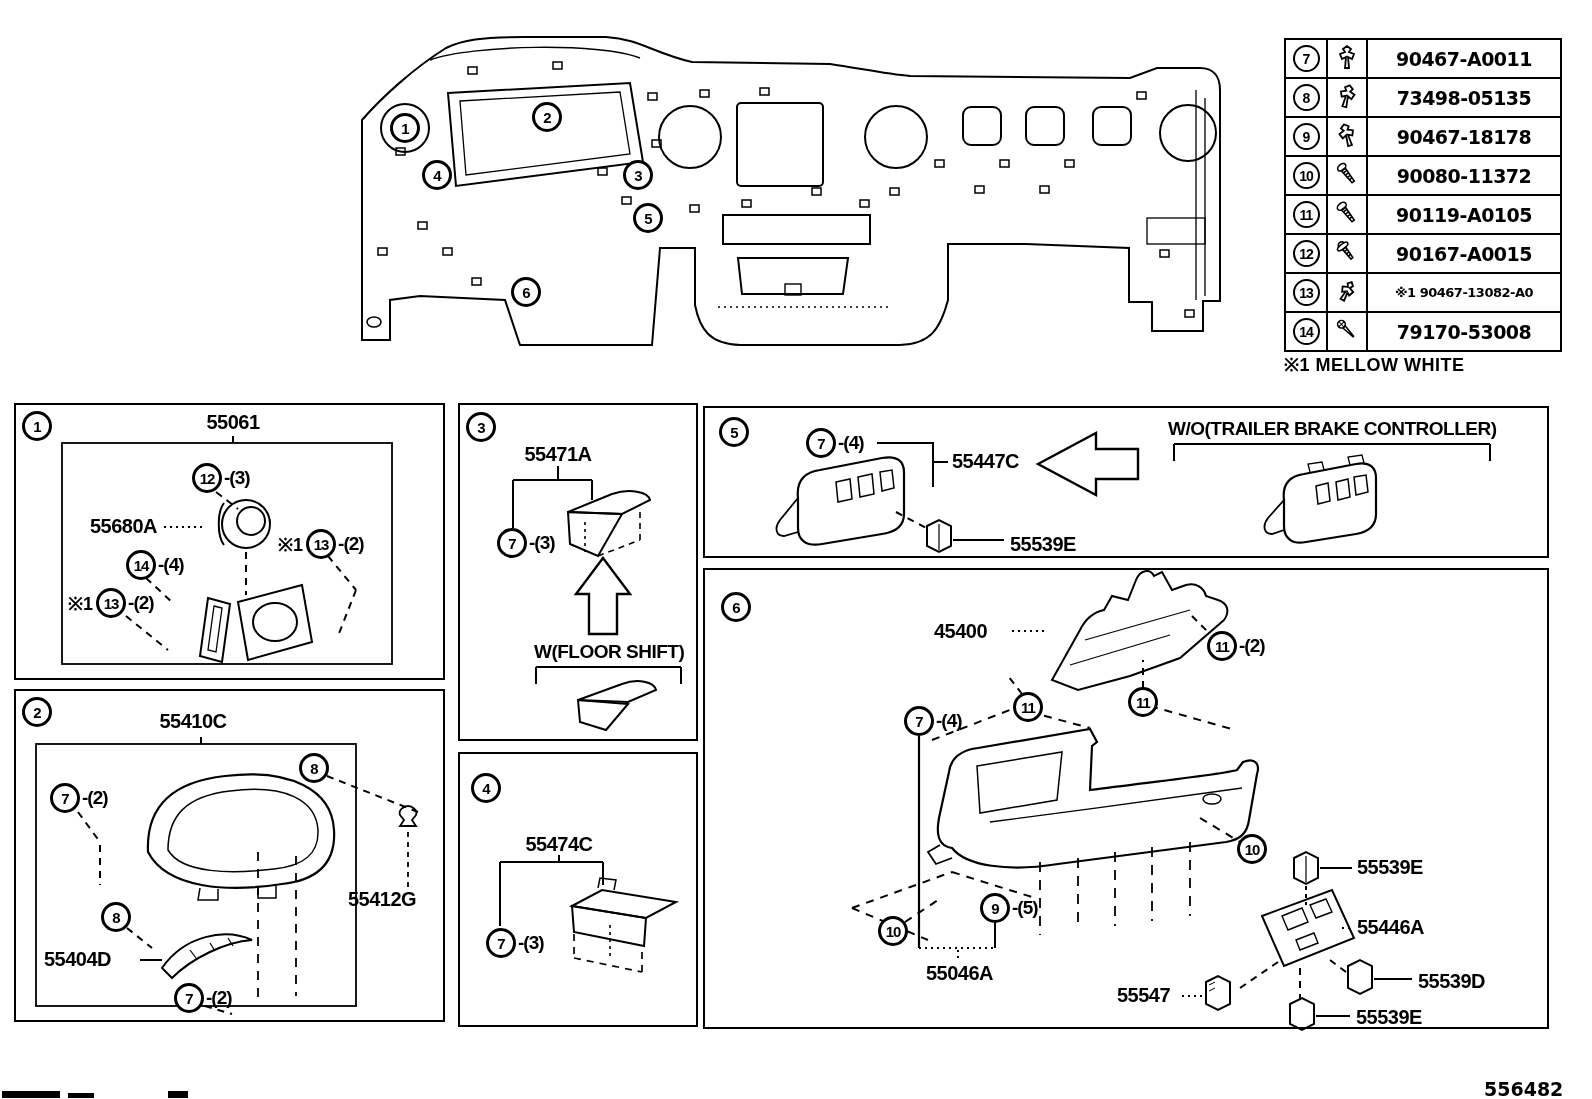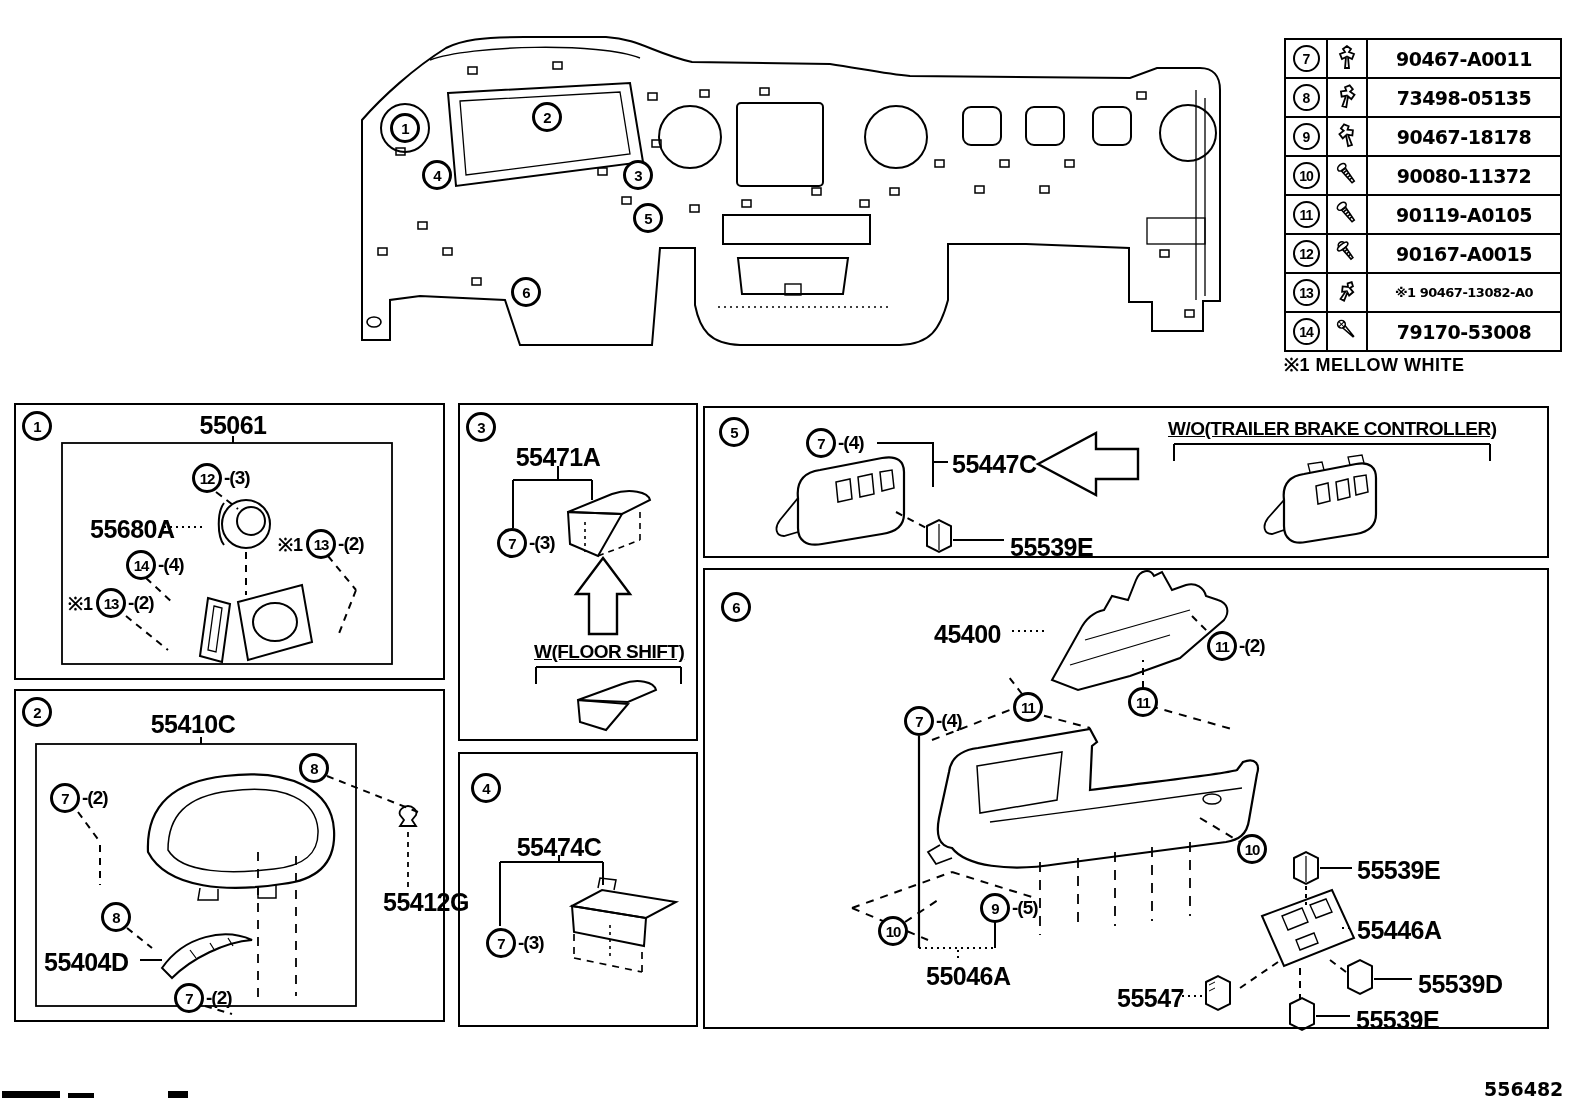--- a/index.html
+++ b/index.html
@@ -6,23 +6,23 @@
   .canvas{position:relative;width:1592px;height:1099px;background:#fff;overflow:hidden;
           font-family:"Liberation Sans",sans-serif;color:#000;}
   svg.art{position:absolute;left:0;top:0;pointer-events:none;}
   .secbox{position:absolute;border:2.5px solid #000;}
   .ring{box-sizing:border-box;width:30px;height:30px;border:3px solid #000;border-radius:50%;
         background:#fff;display:flex;align-items:center;justify-content:center;
         font-weight:bold;font-size:15px;letter-spacing:-1px;flex:0 0 auto;}
   .co{position:absolute;display:flex;align-items:center;gap:2px;white-space:nowrap;}
   .sfx{font-weight:bold;font-size:19px;letter-spacing:-1px;}
   .star{font-weight:bold;font-size:18px;margin-right:1px;}
-  .plabel{position:absolute;font-weight:bold;font-size:25px;letter-spacing:-0.5px;white-space:nowrap;}
+  .plabel{position:absolute;font-weight:bold;font-size:20px;letter-spacing:-0.5px;white-space:nowrap;}
   .plabel.ctr{text-align:center;}
-  .variant{position:absolute;font-weight:bold;font-size:19px;letter-spacing:-0.5px;white-space:nowrap;text-align:center;text-decoration:underline;}
+  .variant{position:absolute;font-weight:bold;font-size:19px;letter-spacing:-0.5px;white-space:nowrap;text-align:center;}
   .ftable{position:absolute;left:1284px;top:38px;border-collapse:collapse;}
   .ftable td{border:2.4px solid #000;padding:0;height:37px;vertical-align:middle;}
   .ftable .cnum{width:40px;text-align:center;}
   .ftable .cicon{width:38px;text-align:center;}
   .ftable .cpart{width:192px;text-align:center;font-weight:bold;font-size:19px;
                  font-family:"DejaVu Sans",sans-serif;letter-spacing:-0.5px;margin-left:33px;}
   .ftable .ring{width:27px;height:27px;border-width:2.6px;margin:0 auto;font-size:14px;}
   .note{position:absolute;left:1284px;top:352px;font-weight:bold;font-size:18px;letter-spacing:0.5px;}
   .pagecode{position:absolute;left:1484px;top:1053px;font-weight:bold;font-size:19px;
             font-family:"DejaVu Sans",sans-serif;margin-top:25px;}
@@ -364,21 +364,21 @@
       <span class="ring">8</span>
     </div>
   <div class="co" style="left:101px;top:902px">
       <span class="ring">8</span>
     </div>
   <div class="plabel" style="left:44px;top:948px">55404D</div>
   <div class="co" style="left:174px;top:983px">
       <span class="ring">7</span>
       <span class="sfx">-(2)</span>
     </div>
-  <div class="plabel" style="left:383px;top:888px">55412G</div>
+  <div class="plabel" style="left:348px;top:888px">55412G</div>
 
   <div class="co" style="left:466px;top:412px">
       <span class="ring">3</span>
     </div>
   <div class="plabel ctr" style="left:513px;top:443px;width:90px">55471A</div>
   <div class="co" style="left:497px;top:528px">
       <span class="ring">7</span>
       <span class="sfx">-(3)</span>
     </div>
   <div class="variant" style="left:534px;top:641px;width:150px">W(FLOOR SHIFT)</div>

